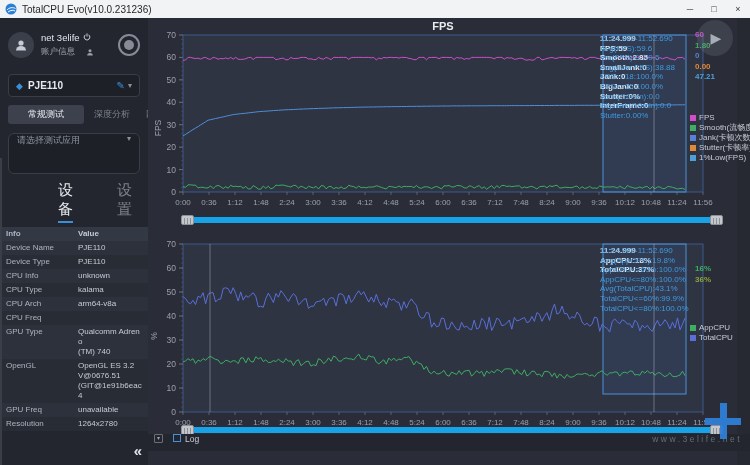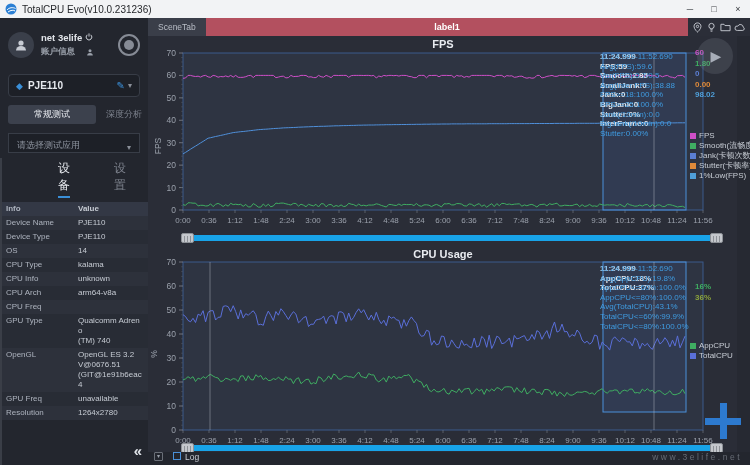--- a/index.html
+++ b/index.html
@@ -14,37 +14,37 @@
   .winbtns { margin-left:auto; display:flex; }
   .wb { width:24px; text-align:center; font-size:9px; color:#3a3d42; line-height:18px; cursor:default; }
 
   .app { display:flex; height:447px; }
 
   
   .sidebar { width:148px; background:#23262e; position:relative; overflow:hidden; flex:none; }
   .sidebar .edge { position:absolute; left:0; top:140px; bottom:0; width:2px; background:#3a3e47; }
   .user-row { display:flex; align-items:center; padding:7px 8px 0 8px; height:46px; }
   .avatar { width:26px; height:26px; border-radius:50%; background:#3a3f4a; display:flex; align-items:center; justify-content:center; flex:none; }
-  .user-info { margin-left:7px; flex:1; min-width:0;font-weight:bold; }
+  .user-info { margin-left:7px; flex:1; min-width:0; }
   .uname { font-size:9.5px; color:#e2e5ea; white-space:nowrap; display:flex; align-items:center; gap:3px; }
   .uacct { font-size:8.5px; color:#9aa0aa; margin-top:3px; display:flex; align-items:center; gap:11px; cursor:pointer; }
   .record-btn { width:22px; height:22px; border:2px solid #868b95; border-radius:50%; display:flex; align-items:center; justify-content:center; flex:none; cursor:pointer; }
   .record-btn .inner { width:10px; height:10px; border-radius:50%; background:#868b95; }
   .device-select { margin:10px 8px 0 8px; height:23px; background:#1d2027; border:1px solid #383d47; border-radius:4px; display:flex; align-items:center; padding:0 7px; cursor:pointer; }
   .dev-icon { color:#3a8fd8; font-size:9px; margin-right:5px; }
   .dev-name { font-size:10px; font-weight:bold; color:#e6e9ee; flex:1; }
   .pen { color:#3a8fd8; font-size:10px; margin-right:3px; }
   .caret { color:#8a8f99; font-size:8px; }
   .test-tabs { display:flex; align-items:center; margin:8px 8px 0 8px; gap:4px; }
   .ttab { font-size:9px; color:#7d828d; padding:3px 6px; cursor:pointer; white-space:nowrap; }
-  .ttab.active { background:#3c414d; border-radius:3px; color:#e8ebf0; padding:3px 26px; }
-  .app-dropdown { margin:9px 8px 0 8px; height:20px; background:#1d2027; border:1px solid #383d47; border-radius:0; display:flex; align-items:flex-end; padding:0 8px; font-size:9px; color:#8d939e; cursor:pointer; }
+  .ttab.active { background:#3c414d; border-radius:3px; color:#e8ebf0; padding:3px 20px; }
+  .app-dropdown { margin:9px 8px 0 8px; height:41px; background:#1d2027; border:1px solid #383d47; border-radius:6px; display:flex; align-items:flex-start; padding:0 8px; font-size:9px; color:#8d939e; cursor:pointer; }
   .app-dropdown span:first-child { flex:1; }
   .info-tabs { display:flex; justify-content:space-around; margin-top:7px; padding:0 14px; }
-  .itab { font-size:12px; color:#7d828d; padding-bottom:2px; cursor:pointer; border-bottom:2px solid transparent;margin-left:44px; }
+  .itab { font-size:15px; color:#7d828d; padding-bottom:2px; cursor:pointer; border-bottom:2px solid transparent;margin-left:44px; }
   .itab.active { color:#e8ebf0; border-bottom:2px solid #3a8fd8; }
   .info-table { margin-top:4px; font-size:8px; }
   .trow { display:flex; background:#282c35; }
   .trow:nth-child(even) { background:#2d313b; }
   .trow.head { background:#333845; font-weight:bold; color:#dadee5; }
   .tcell { padding:2px 6px; line-height:10px; }
   .tcell.k { width:72px; flex:none; color:#aeb4bf; }
   .tcell.v { flex:1; color:#c6cbd3; word-break:break-all; }
   .collapse { position:absolute; right:8px; bottom:6px; font-size:15px; font-weight:bold; color:#dfe3e8; cursor:pointer; letter-spacing:-2px; }
 
@@ -171,30 +171,26 @@
           </div>
           <div class="trow">
             <div class="tcell k">Device Name</div>
             <div class="tcell v">PJE110</div>
           </div>
           <div class="trow">
             <div class="tcell k">Device Type</div>
             <div class="tcell v">PJE110</div>
           </div>
           <div class="trow">
-            <div class="tcell k">OS</div>
-            <div class="tcell v">14</div>
+            <div class="tcell k">CPU Info</div>
+            <div class="tcell v">unknown</div>
           </div>
           <div class="trow">
             <div class="tcell k">CPU Type</div>
             <div class="tcell v">kalama</div>
-          </div>
-          <div class="trow">
-            <div class="tcell k">CPU Info</div>
-            <div class="tcell v">unknown</div>
           </div>
           <div class="trow">
             <div class="tcell k">CPU Arch</div>
             <div class="tcell v">arm64-v8a</div>
           </div>
           <div class="trow">
             <div class="tcell k">CPU Freq</div>
           </div>
           <div class="trow">
             <div class="tcell k">GPU Type</div>
@@ -219,40 +215,20 @@
             <div class="tcell k">Resolution</div>
             <div class="tcell v">1264x2780</div>
           </div>
         </div>
       <div class="collapse">«</div>
     </div>
 
     <div class="main">
       <div class="right-strip"></div>
 
-      <div class="tabbar">
-        <span class="scene-tab">SceneTab</span>
-        <div class="label-tab"><span>label1</span></div>
-        <div class="tab-icons">
-          <svg width="11" height="11" viewBox="0 0 12 12">
-              <path d="M6 1 C3.8 1 2.2 2.7 2.2 4.8 c0 2.9 3.8 6.2 3.8 6.2 s3.8-3.3 3.8-6.2 C9.8 2.7 8.2 1 6 1 z" fill="none" stroke="#c9cdd4" stroke-width="1"></path>
-              <circle cx="6" cy="4.8" r="1.3" fill="none" stroke="#c9cdd4" stroke-width="1"></circle>
-            </svg>
-          <svg width="11" height="11" viewBox="0 0 12 12">
-              <circle cx="6" cy="4.4" r="2.9" fill="none" stroke="#c9cdd4" stroke-width="1"></circle>
-              <path d="M4.7 8.5 h2.6 M5 10 h2" stroke="#c9cdd4" stroke-width="1"></path>
-            </svg>
-          <svg width="11" height="11" viewBox="0 0 12 12">
-              <path d="M1 2.5 h3.4 l1 1.4 H11 v5.6 H1 z" fill="none" stroke="#c9cdd4" stroke-width="1"></path>
-            </svg>
-          <svg width="12" height="11" viewBox="0 0 13 12">
-              <path d="M3.6 9.2 a2.4 2.4 0 1 1 .5-4.7 A3.1 3.1 0 0 1 10 5.6 a1.9 1.9 0 0 1-.4 3.6 z" fill="none" stroke="#c9cdd4" stroke-width="1"></path>
-            </svg>
-        </div>
-      </div>
 
       <div class="chart-block" id="chart-fps">
           <div class="chart-title">FPS</div>
           <div class="ylab">FPS</div>
           <svg class="plot" width="602" height="210">
             <rect x="35" y="17" width="520" height="157" fill="#2e3442" stroke="#3a5a8c" stroke-width="1"></rect>
             <text x="28" y="20" text-anchor="end" font-size="8.5" fill="#9aa0ab">70</text>
             <line x1="31" y1="17" x2="35" y2="17" stroke="#9aa0ab" stroke-width="0.6"></line>
             <text x="28" y="42.42857142857144" text-anchor="end" font-size="8.5" fill="#9aa0ab">60</text>
             <line x1="31" y1="39.42857142857144" x2="35" y2="39.42857142857144" stroke="#9aa0ab" stroke-width="0.6"></line>
@@ -369,21 +345,21 @@
             <div>FPS&gt;=25:100.0%</div>
             <div>Jank(/10min):0.0</div>
             <div>BigJank(/10min):0.0</div>
             <div>Stutter:0.00%</div>
           </div>
           <div class="curvals" style="top:12px">
             <div style="color: rgb(207, 79, 200);">60</div>
             <div style="color: rgb(63, 174, 98);">1.80</div>
             <div style="color: rgb(91, 127, 212);">0</div>
             <div style="color: rgb(223, 138, 58);">0.00</div>
-            <div style="color: rgb(79, 159, 217);">98.02</div>
+            <div style="color: rgb(79, 159, 217);">47.21</div>
           </div>
           <div class="legend" style="top:95px">
             <div class="li">
               <span class="sw" style="background: rgb(207, 79, 200);"></span>
               <span>FPS</span>
             </div>
             <div class="li">
               <span class="sw" style="background: rgb(63, 174, 98);"></span>
               <span>Smooth(流畅度)</span>
             </div>
@@ -402,21 +378,20 @@
           </div>
           <div class="scrollbar">
             <span class="handle left"></span>
             <span class="handle right"></span>
           </div>
           <div class="play-btn">
             <span>▶</span>
           </div>
         </div>
       <div class="chart-block" id="chart-cpu">
-          <div class="chart-title">CPU Usage</div>
           <div class="ylab">%</div>
           <svg class="plot" width="602" height="206">
             <rect x="35" y="16" width="520" height="168" fill="#2e3442" stroke="#3a5a8c" stroke-width="1"></rect>
             <text x="28" y="19" text-anchor="end" font-size="8.5" fill="#9aa0ab">70</text>
             <line x1="31" y1="16" x2="35" y2="16" stroke="#9aa0ab" stroke-width="0.6"></line>
             <text x="28" y="43.00000000000001" text-anchor="end" font-size="8.5" fill="#9aa0ab">60</text>
             <line x1="31" y1="40.00000000000001" x2="35" y2="40.00000000000001" stroke="#9aa0ab" stroke-width="0.6"></line>
             <text x="28" y="67" text-anchor="end" font-size="8.5" fill="#9aa0ab">50</text>
             <line x1="31" y1="64" x2="35" y2="64" stroke="#9aa0ab" stroke-width="0.6"></line>
             <text x="28" y="91" text-anchor="end" font-size="8.5" fill="#9aa0ab">40</text>

